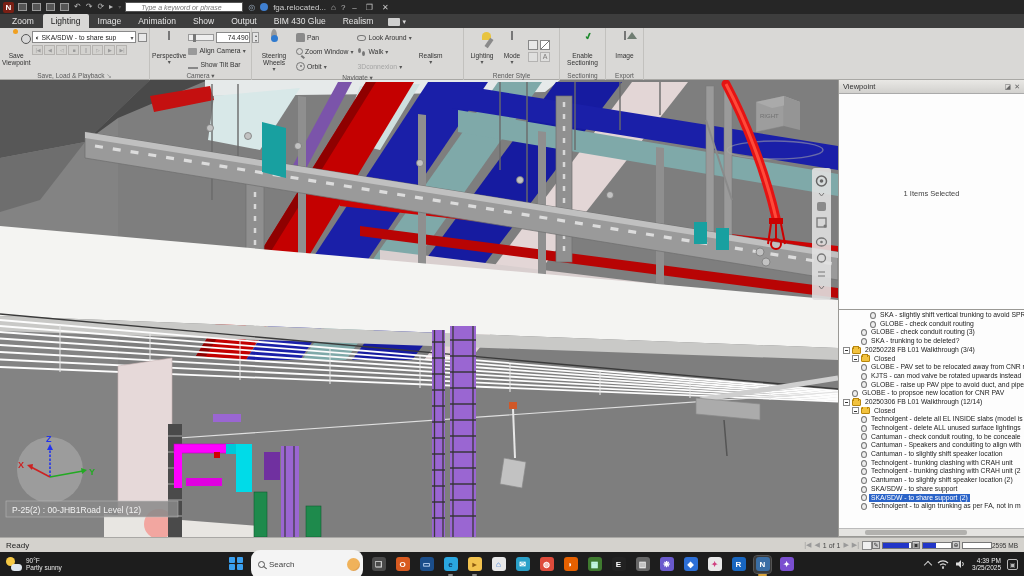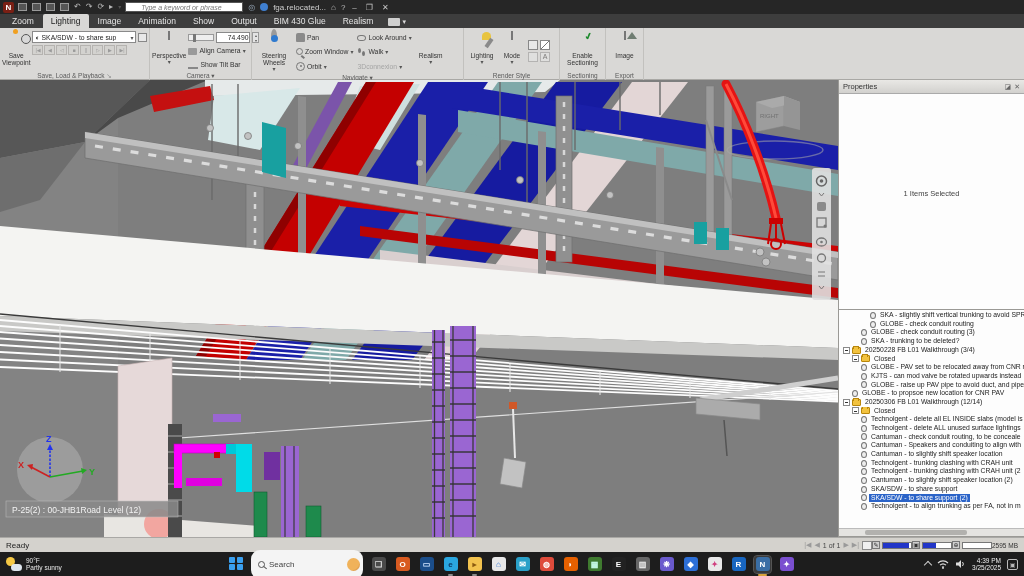--- a/index.html
+++ b/index.html
@@ -580,21 +580,21 @@
         <g>
           <rect x="6" y="501" width="172" height="16" fill="#8a8a8a" opacity="0.85" stroke="#bdbdbd" stroke-width="0.6"></rect>
           <text x="12" y="513" font-size="8.5" fill="#f2f2f2">P-25(2) : 00-JHB1Road Level (12)</text>
         </g>
       </svg>
     </div>
 
     <div class="sidecol">
       <div class="panel" id="props">
         <div class="ptitle">
-          <span>Properties</span>
+          <span>Viewpoint</span>
             <span class="sp"></span>
           <span class="pic">◪</span>
           <span class="pic">✕</span>
         </div>
         <div class="prop-body">
           <div class="prop-empty">1 Items Selected</div>
         </div>
       </div>
       <div class="panel" id="savedvp">
         <div class="tree" id="vp-tree">

